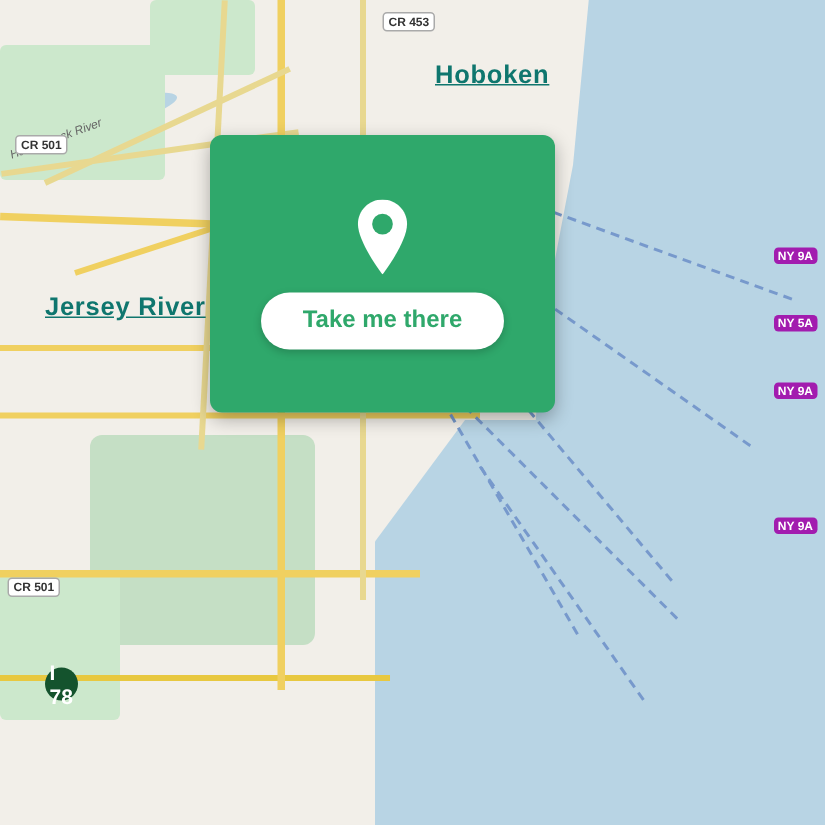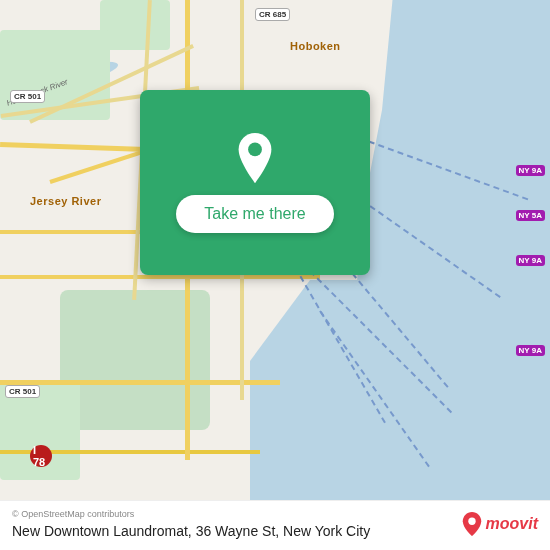--- a/index.html
+++ b/index.html
@@ -41,39 +41,40 @@
       border: none;
     }
     
     .badge-cr {
       background: white;
       color: #333;
       border: 1px solid #aaa;
     }
     
     .badge-i {
-      background: #b91c1c;
+      background: #14532d;
       color: white;
       border: none;
       border-radius: 50%;
       width: 22px;
       height: 22px;
       display: flex;
       align-items: center;
       justify-content: center;
-      font-size: 11px;
+      font-size: 14px;
     }
 
     
     .city-label {
       position: absolute;
-      font-size: 11px;
-      font-weight: bold;
-      color: #a16207;
+      font-size: 17px;
+      font-weight: bold;
+      color: #0f766e;
       letter-spacing: 0.5px;
+      text-decoration: underline;
     }
     .area-label {
       position: absolute;
       font-size: 10px;
       color: #666;
       font-style: italic;
     }
 
     
     .overlay-card {
@@ -98,21 +99,21 @@
       margin-bottom: 12px;
     }
 
     .take-me-btn {
       background: white;
       color: #2fa86b;
       border: none;
       border-radius: 25px;
       padding: 10px 28px;
       font-size: 16px;
-      font-weight: normal;
+      font-weight: bold;
       cursor: pointer;
       box-shadow: 0 2px 6px rgba(0,0,0,0.2);
     }
 
     
     .bottom-bar {
       position: absolute;
       bottom: 0;
       left: 0;
       width: 100%;
@@ -200,21 +201,21 @@
     <div style="position:absolute;top:210px;left:300px;width:230px;height:0;border-top:2px dashed #7799cc;transform:rotate(50deg);transform-origin:left center;"></div>
     <div style="position:absolute;top:240px;left:280px;width:210px;height:0;border-top:2px dashed #7799cc;transform:rotate(60deg);transform-origin:left center;"></div>
     <div style="position:absolute;top:130px;left:340px;width:200px;height:0;border-top:2px dashed #7799cc;transform:rotate(20deg);transform-origin:left center;"></div>
     <div style="position:absolute;top:270px;left:310px;width:200px;height:0;border-top:2px dashed #7799cc;transform:rotate(45deg);transform-origin:left center;"></div>
     <div style="position:absolute;top:310px;left:320px;width:190px;height:0;border-top:2px dashed #7799cc;transform:rotate(55deg);transform-origin:left center;"></div>
 
     <div class="city-label" style="top:40px;left:290px;">Hoboken</div>
     <div class="city-label" style="top:195px;left:30px;">Jersey River</div>
     <div class="area-label" style="top:88px;left:5px;transform:rotate(-20deg);font-size:8px;">Hackensack River</div>
 
-    <div class="badge badge-cr" style="top:8px;left:255px;">CR 685</div>
+    <div class="badge badge-cr" style="top:8px;left:255px;">CR 453</div>
 
     <div class="badge badge-cr" style="top:90px;left:10px;">CR 501</div>
 
     <div class="badge badge-cr" style="top:385px;left:5px;">CR 501</div>
 
     <div class="badge badge-ny" style="top:165px;right:5px;">NY 9A</div>
     <div class="badge badge-ny" style="top:255px;right:5px;">NY 9A</div>
     <div class="badge badge-ny" style="top:345px;right:5px;">NY 9A</div>
 
     <div class="badge badge-ny" style="top:210px;right:5px;">NY 5A</div>
@@ -227,30 +228,14 @@
 
   <div class="overlay-card">
 
     <svg class="pin-icon" viewBox="0 0 50 58" fill="none" xmlns="http://www.w3.org/2000/svg">
       <path d="M25 0C14.5 0 6 8.5 6 19C6 33.25 25 58 25 58C25 58 44 33.25 44 19C44 8.5 35.5 0 25 0Z" fill="white"></path>
       <circle cx="25" cy="19" r="8" fill="#2fa86b"></circle>
     </svg>
     <button class="take-me-btn">Take me there</button>
   </div>
 
-  <div class="bottom-bar">
-    <div class="bottom-bar-left">
-      <div class="osm-credit">
-        <span>© OpenStreetMap contributors</span>
-      </div>
-      <div class="location-name">New Downtown Laundromat, 36 Wayne St, New York City</div>
-    </div>
-    <div class="moovit-logo">
-
-      <svg class="moovit-pin" viewBox="0 0 20 26" fill="none" xmlns="http://www.w3.org/2000/svg">
-        <path d="M10 0C4.48 0 0 4.48 0 10C0 17.5 10 26 10 26C10 26 20 17.5 20 10C20 4.48 15.52 0 10 0Z" fill="#e63946"></path>
-        <circle cx="10" cy="10" r="4" fill="white"></circle>
-      </svg>
-      <span class="moovit-text">moovit</span>
-    </div>
-  </div>
 
 </div>
 
 </body></html>

